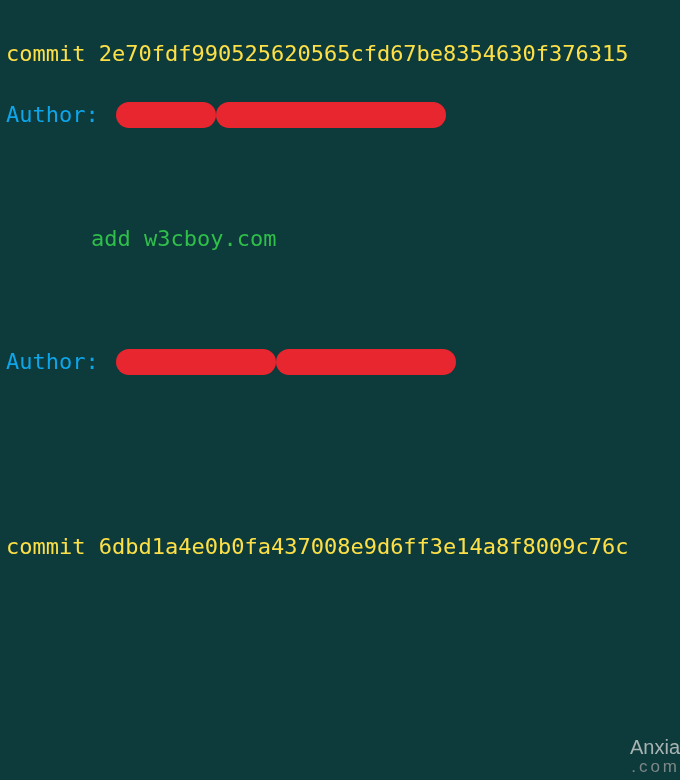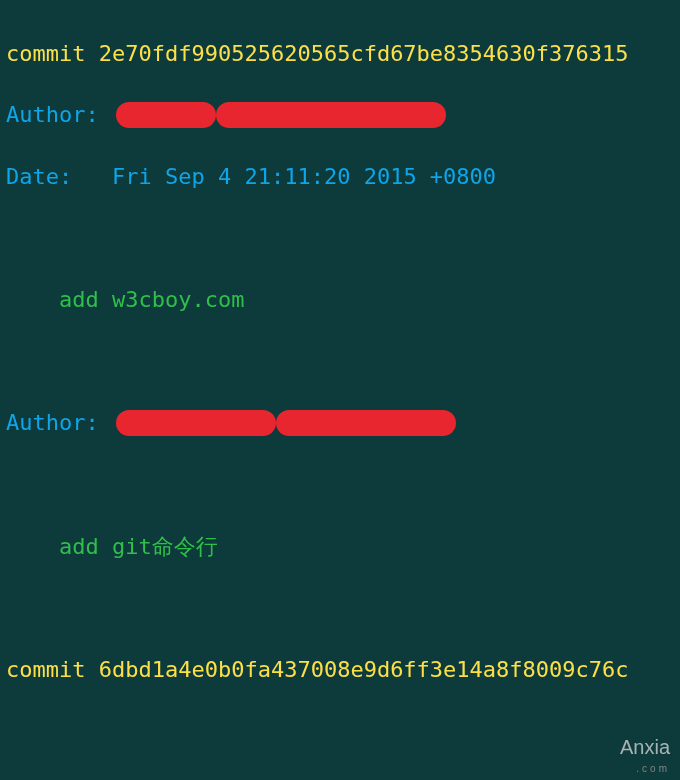--- a/index.html
+++ b/index.html
@@ -13,60 +13,58 @@
     line-height: 1.4;
     overflow: hidden;
     position: relative;
   }
   .terminal {
     padding: 8px 6px;
     white-space: pre;
     color: #2fbf4a;
   }
   .yellow { color: #fde047; }
-  .green  { color: #2fbf4a; }
+  .green  { color: #2fbf4a; margin-left: 32px; }
   .white  { color: #0ea5e9; }
   .line { display: block; position: relative; }
   .redact {
     position: absolute;
     height: 26px;
     background: #e8262f;
     border-radius: 14px;
     top: 2px;
   }
   .watermark {
     position: absolute;
-    right: 10px;
+    right: 0;
     bottom: 6px;
     font-family: sans-serif;
     font-size: 20px;
     color: #b9c0c0;
     text-align: right;
     line-height: 0.9;
     opacity: 0.9;
   }
   .watermark .sub {
-    font-size: 10px;
+    font-size: 17px;
     letter-spacing: 3px;
     color: #8a9090;
   }
 </style>
 </head>
 <body>
 
 <div class="terminal">
 <span class="line"><span class="yellow">commit</span> <span class="yellow">2e70fdf990525620565cfd67be8354630f376315</span></span>
 <span class="line"><span class="white">Author:</span><span class="redact" style="left:110px;width:100px"></span><span class="redact" style="left:210px;width:230px"></span></span>
-<span class="line"><span class="white">Date:</span>   <span class="white">Fri Sep 4 21:11:20 2015 +0800</span></span>
 <span class="line"> </span>
 <span class="line">    <span class="green">add w3cboy.com</span></span>
 <span class="line"> </span>
 <span class="line"><span class="white">Author:</span><span class="redact" style="left:110px;width:160px"></span><span class="redact" style="left:270px;width:180px"></span></span>
 <span class="line"> </span>
-<span class="line">    <span class="green">add git命令行</span></span>
 <span class="line"> </span>
 <span class="line"><span class="yellow">commit</span> <span class="yellow">6dbd1a4e0b0fa437008e9d6ff3e14a8f8009c76c</span></span>
 
 
 
 
 
 
 
 

